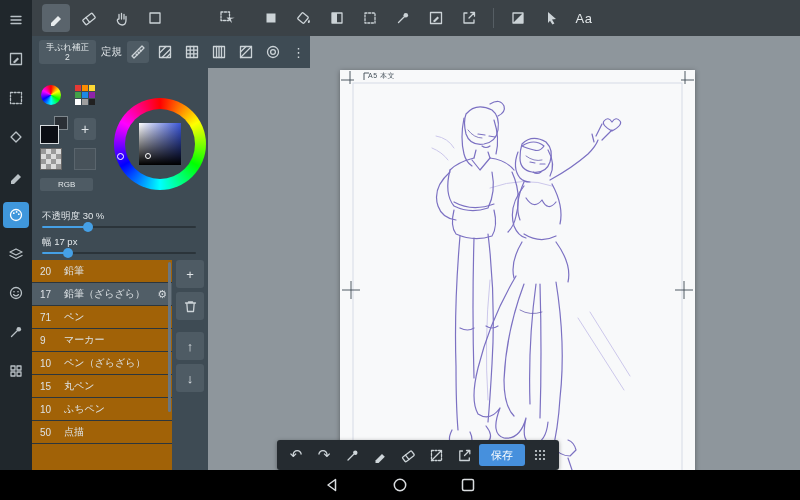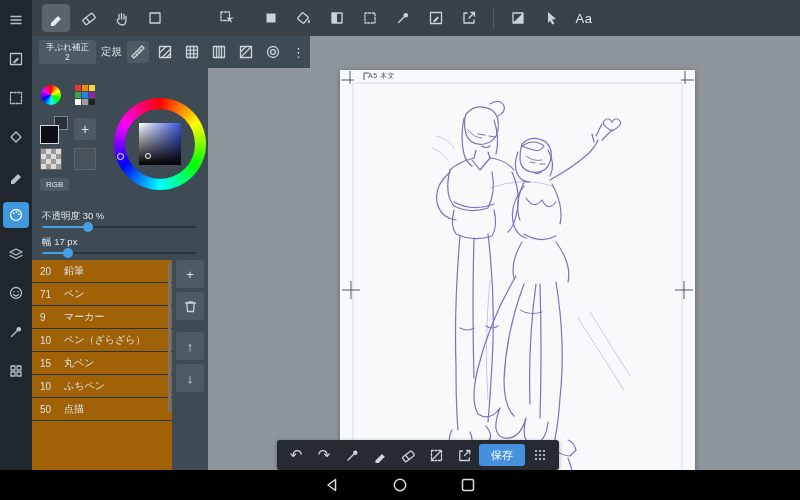--- a/index.html
+++ b/index.html
@@ -36,21 +36,21 @@
   .mini{position:absolute;width:22px;height:22px;border-radius:3px;display:flex;align-items:center;justify-content:center}
   .grad-circle{border-radius:50%;width:20px;height:20px;background:conic-gradient(#f00,#ff0,#0f0,#0ff,#00f,#f0f,#f00)}
   .pal-grid{display:grid;grid-template-columns:repeat(3,6px);grid-template-rows:repeat(3,6px);gap:1px}
   .pal-grid i{display:block}
   .swatch-wrap{position:absolute;left:8px;top:48px;width:28px;height:28px}
   .sw-back{position:absolute;right:0;top:0;width:14px;height:14px;background:#2b3036;border:1px solid #7d868c}
   .sw-front{position:absolute;left:0;bottom:0;width:19px;height:19px;background:#0b0e14;border:1px solid #d7dcdf}
   .plusbtn{position:absolute;left:42px;top:50px;width:22px;height:22px;background:#4e5b64;border-radius:3px;display:flex;align-items:center;justify-content:center;font-size:14px;color:#dfe4e7}
   .checker{position:absolute;left:8px;top:80px;width:22px;height:22px;background:repeating-conic-gradient(#dcdcdc 0 25%,#9a9a9a 0 50%);background-size:10px 10px;border:1px solid #666}
   .sw2{position:absolute;left:42px;top:80px;width:22px;height:22px;background:#47525a;border:1px solid #5a656d}
-  .rgbchip{position:absolute;left:8px;top:110px;background:#4e5b64;border-radius:2px;padding:2px 6px;font-size:8px;color:#e2e7ea}
+  .rgbchip{position:absolute;left:8px;top:110px;background:#4e5b64;border-radius:2px;padding:2px 18px;font-size:8px;color:#e2e7ea}
   .wheel{position:absolute;left:82px;top:30px;width:92px;height:92px}
   .ring{position:absolute;inset:0;border-radius:50%;background:conic-gradient(#f00,#ff0,#0f0,#0ff,#00f,#f0f,#f00)}
   .ring::after{content:"";position:absolute;inset:11px;border-radius:50%;background:#3e4b54}
   .sv{position:absolute;left:25px;top:25px;width:42px;height:42px;background:linear-gradient(to bottom,rgba(0,0,0,0),#000),linear-gradient(to right,#fff,#3a55d8)}
   .ring-dot{position:absolute;left:3px;top:55px;width:7px;height:7px;border:1.5px solid #fff;border-radius:50%}
   .sv-dot{position:absolute;left:31px;top:55px;width:6px;height:6px;border:1.5px solid #fff;border-radius:50%}
 
   .sl-label{position:absolute;left:10px;font-size:9.5px;color:#e2e7ea;white-space:nowrap}
   .track{position:absolute;left:10px;width:154px;height:2px;background:#2b343a;border-radius:1px}
   .tfill{position:absolute;left:0;top:0;height:2px;background:#45a0e6;border-radius:1px}
@@ -326,20 +326,25 @@
   <div class="track" style="top:184px">
     <div class="tfill" style="width: 17%;"></div>
     <div class="thandle" style="left: 17%;"></div>
   </div>
 
   <div class="brushlist" id="brush-list">
       <div class="brow">
     <span class="bsize">20</span>
     <span class="bname">鉛筆</span>
 
+  </div>
+      <div class="brow sel">
+    <span class="bsize">17</span>
+    <span class="bname">鉛筆（ざらざら）</span>
+    <span class="gear" style="display: flex;">⚙</span>
   </div>
       <div class="brow">
     <span class="bsize">71</span>
     <span class="bname">ペン</span>
 
   </div>
       <div class="brow">
     <span class="bsize">9</span>
     <span class="bname">マーカー</span>
 

